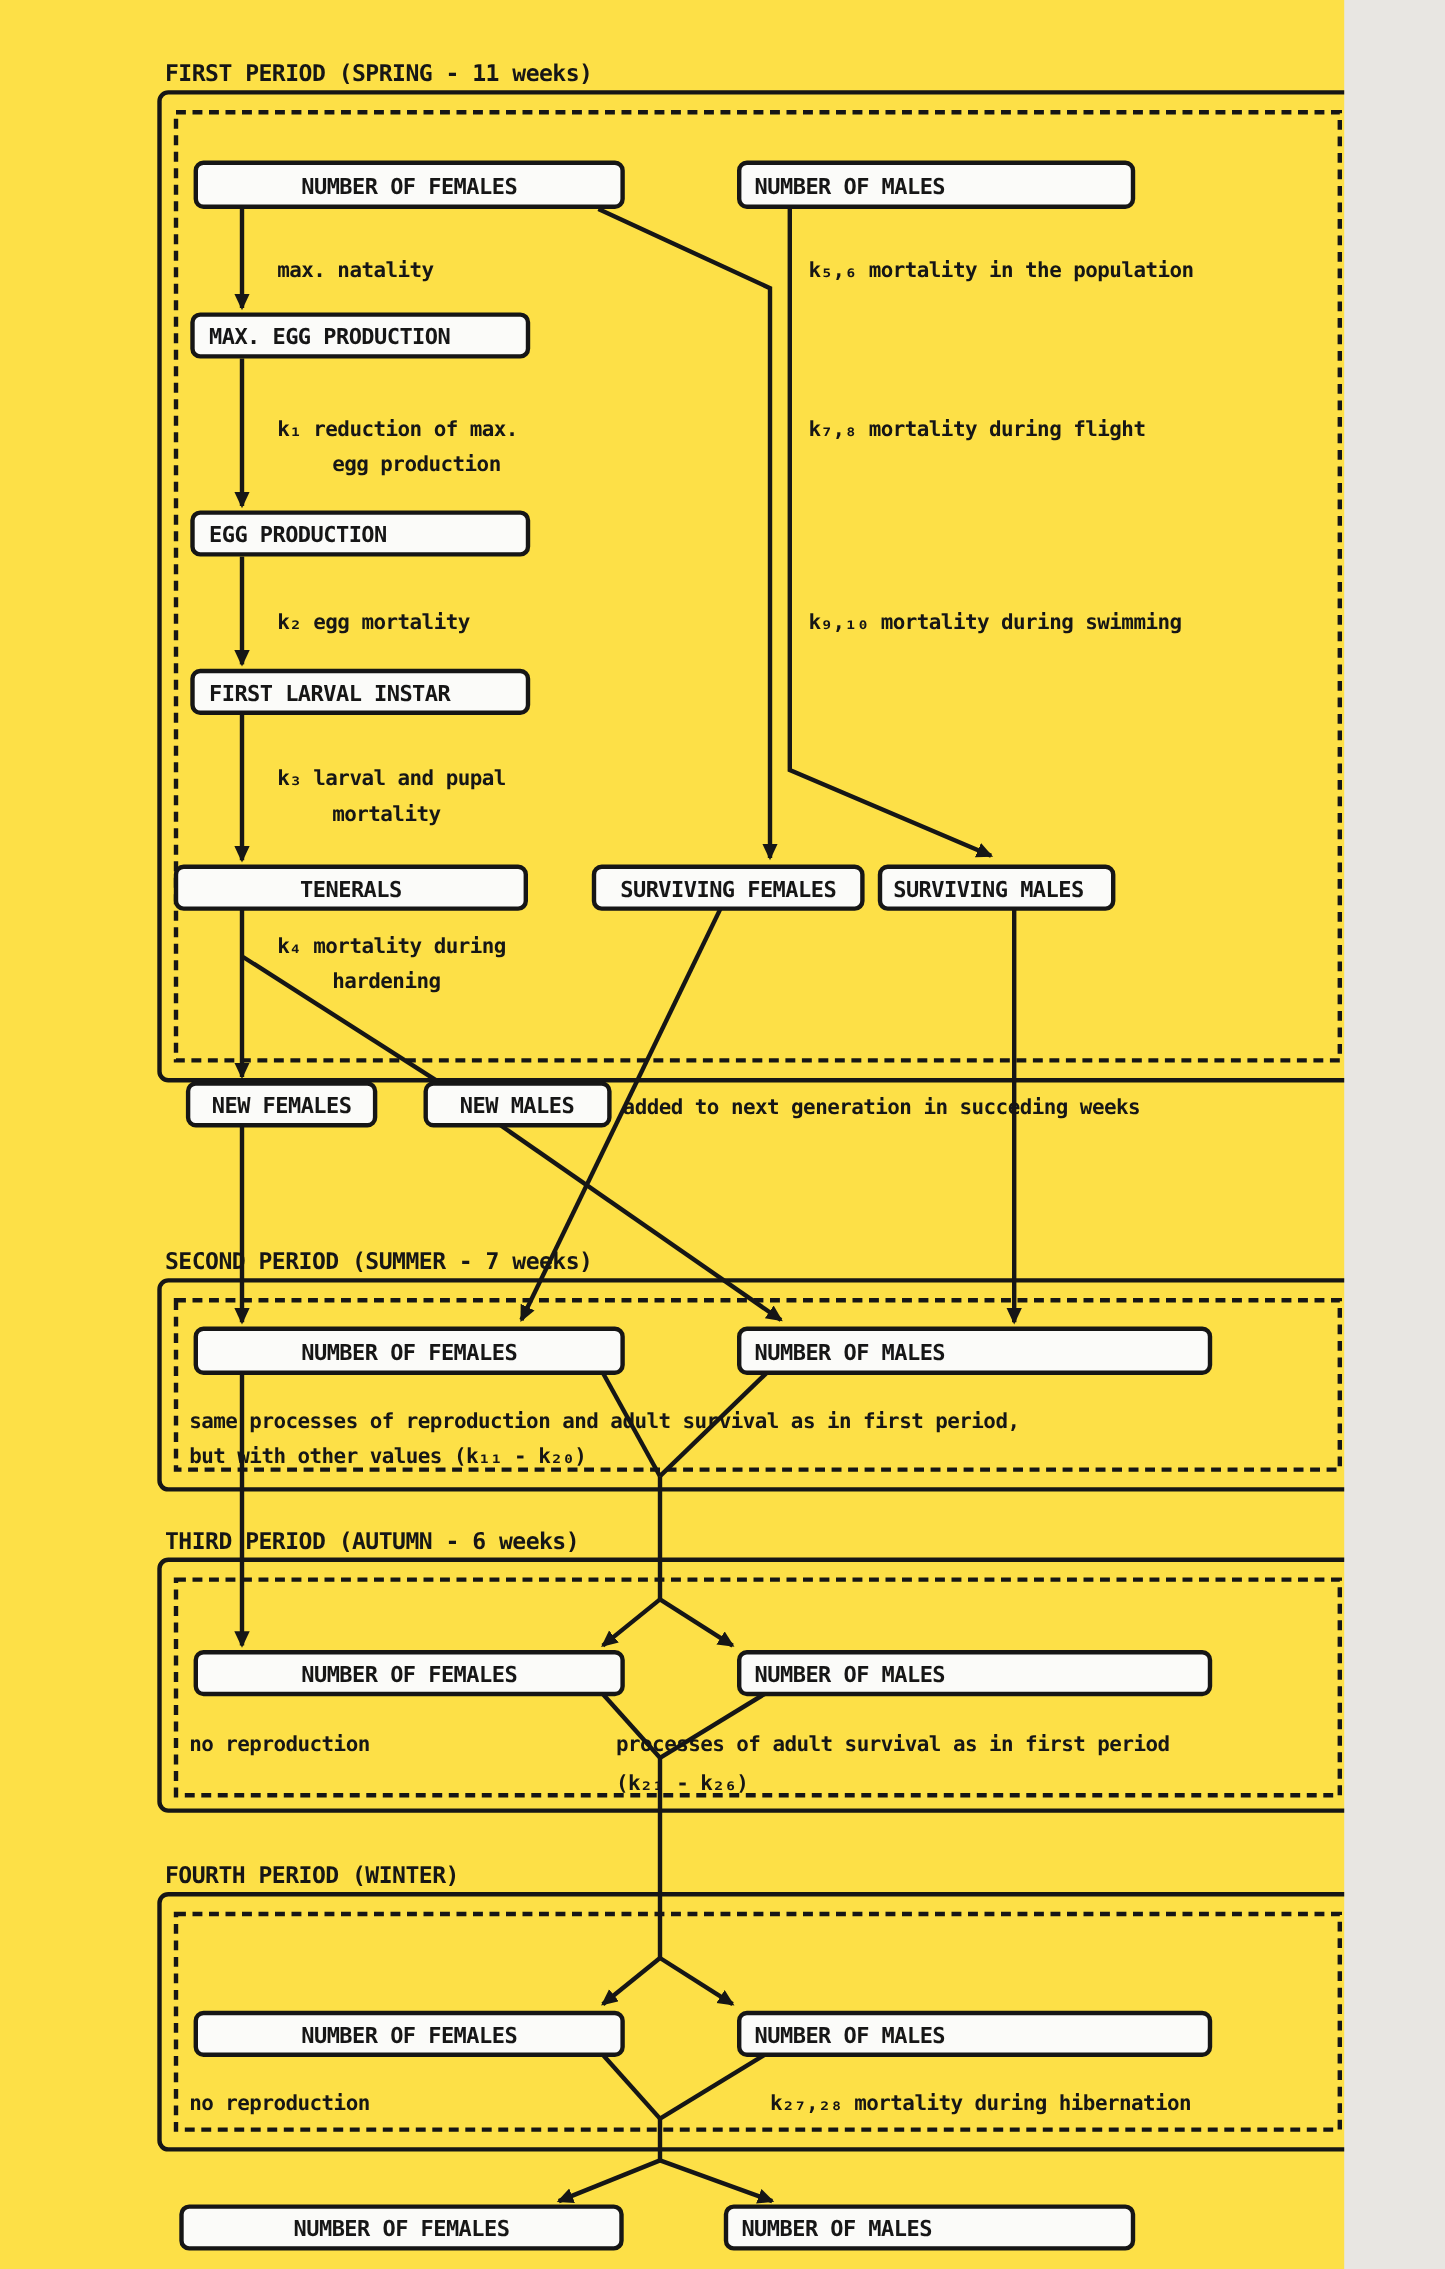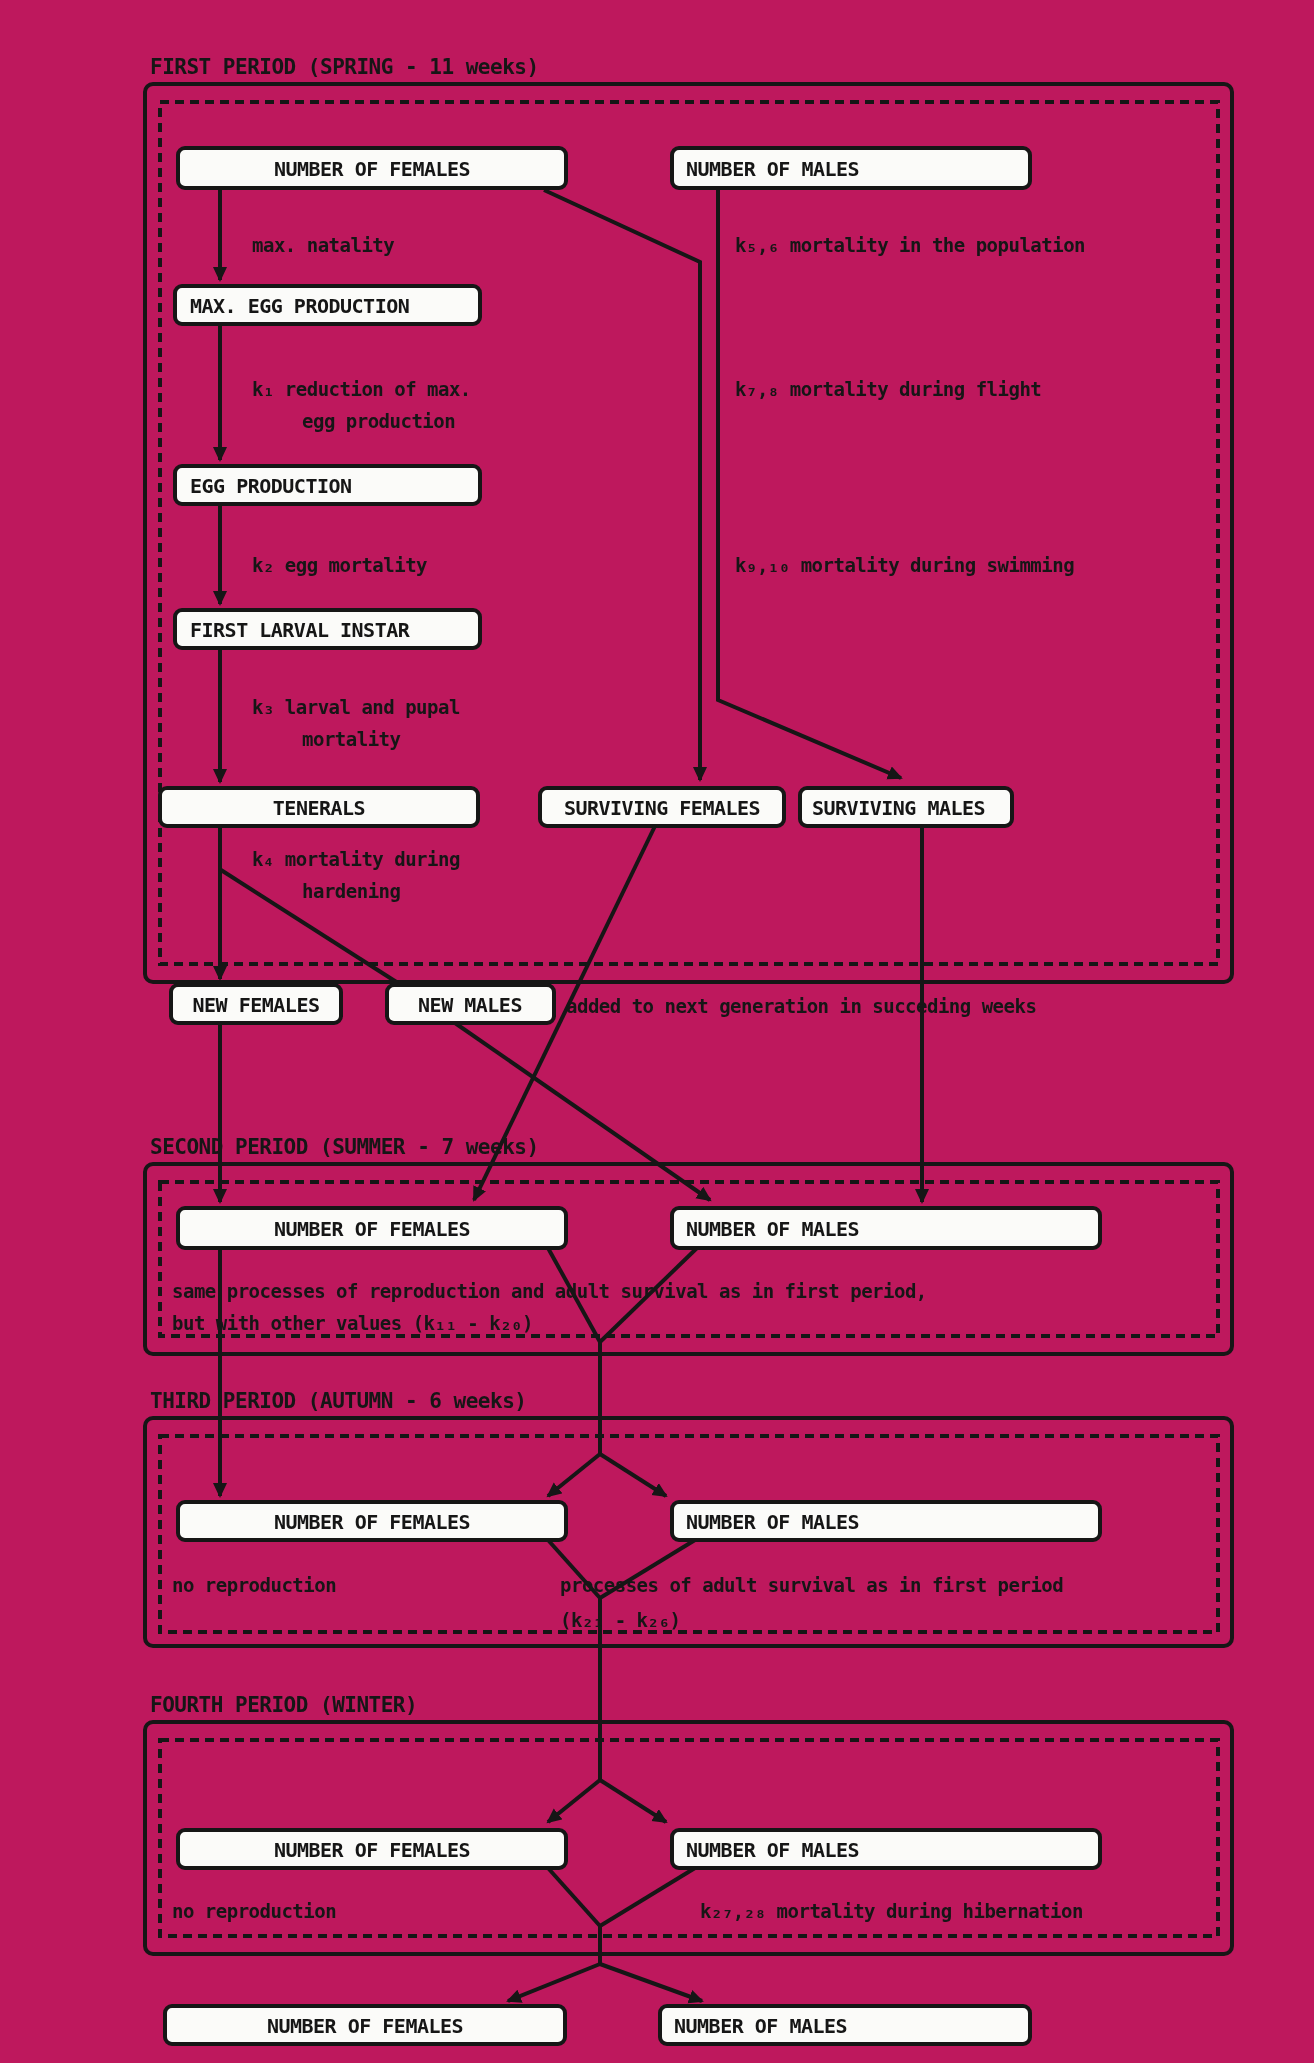--- a/index.html
+++ b/index.html
@@ -1,17 +1,17 @@
 <!DOCTYPE html>
 <html><head>
 <meta charset="utf-8">
 <style>
   html,body{margin:0;padding:0;background:#e8e6e2;}
   .page{
-    position:relative;width:1314px;height:2063px;background:#be185d;
+    position:relative;width:1222px;height:2063px;background:#fde047;
     font-family:"DejaVu Sans Mono","Liberation Mono",monospace;
     overflow:hidden;
   }
   svg{display:block}
   text{
     font-family:"DejaVu Sans Mono","Liberation Mono",monospace;
     font-weight:bold;
     fill:#161616;
   }
   .boxlabel{font-size:20px;letter-spacing:-0.5px;}

